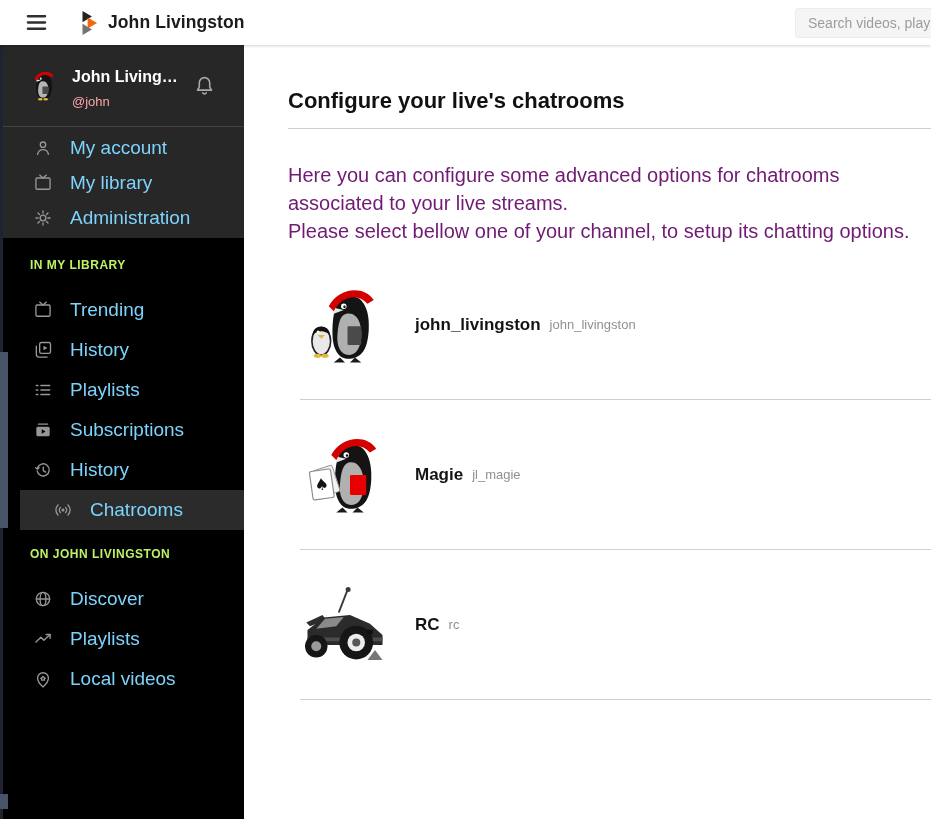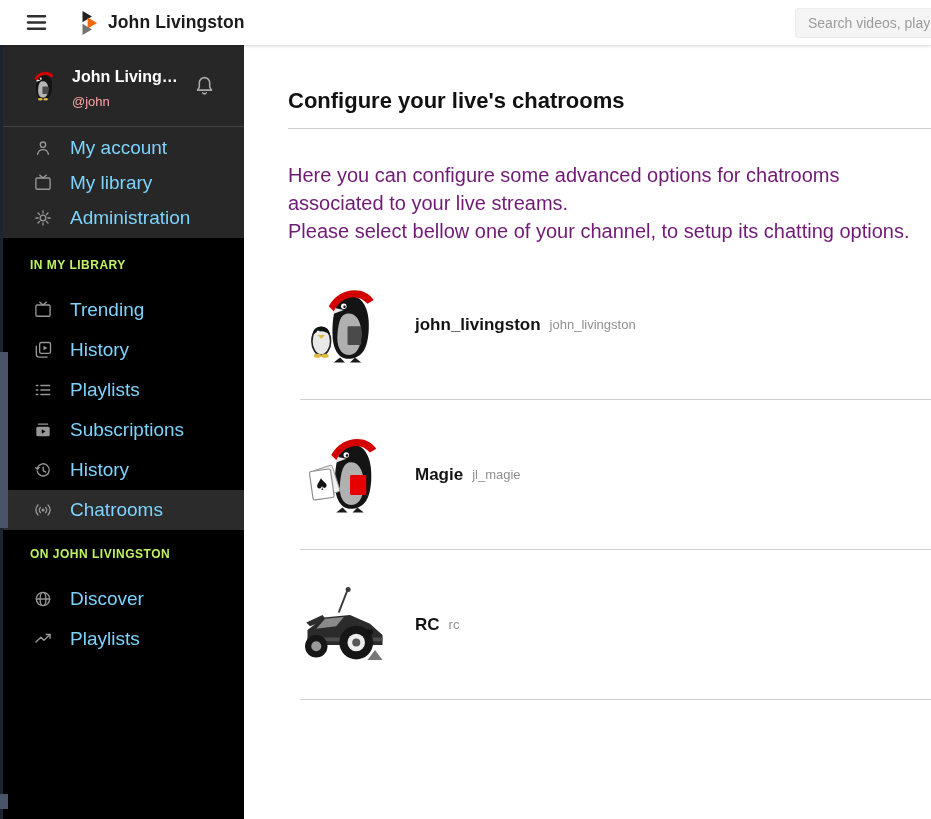--- a/index.html
+++ b/index.html
@@ -72,21 +72,21 @@
   .menu-item .mi-label { font-size: 19px; color: #7dd3fc; }
 
   .menu-section { background: transparent; }
   .section-header {
     margin-top: 20px; margin-bottom: 0;
     padding-left: 30px; font-size: 12px; font-weight: 700;
     letter-spacing: .5px; color: #bef264; text-transform: uppercase;
   }
   .menu-section .menu-item { height: 40px; }
   .menu-section .menu-item:first-of-type { margin-top: 18px; }
-  .menu-item.active { background: #2b2b2b; }
+  .menu-item.active { background: #2b2b2b; margin-left: 20px; }
   .menu-section + .menu-section .section-header { margin-top: 17px; }
 
   
   .main {
     position: absolute; top: 45px; left: 244px; right: 0; bottom: 0;
     background: #fff; padding: 43px 0 0 44px; overflow: hidden;
   }
   .page-title { font-size: 22px; font-weight: 600; color: #111; line-height: 1.2; }
   .title-rule { border: none; border-top: 1px solid #cfcfcf; margin-top: 14px; }
   .intro { font-size: 20px; color: #701a75; line-height: 1.4; }
@@ -272,20 +272,29 @@
       <span class="mi-icon">
         <svg viewBox="0 0 24 24" fill="none" stroke="#979797" stroke-width="1.7" stroke-linecap="round" stroke-linejoin="round">
           <polyline points="3.5 15.5 9.5 10 13 13.5 20.5 6.5"></polyline>
           <polyline points="15.8 6.5 20.5 6.5 20.5 11.2"></polyline>
         </svg>
       </span>
       <span class="mi-label">Playlists</span>
     </a>
 
 
+    <a class="menu-item" href="#">
+      <span class="mi-icon">
+        <svg viewBox="0 0 24 24" fill="none" stroke="#979797" stroke-width="1.6" stroke-linecap="round" stroke-linejoin="round">
+          <path d="M12 21.5S5.5 15.7 5.5 11a6.5 6.5 0 0 1 13 0c0 4.7-6.5 10.5-6.5 10.5z"></path>
+          <path d="M9.3 11.3 12 9l2.7 2.3M10.4 10.8v2.6h3.2v-2.6"></path>
+        </svg>
+      </span>
+      <span class="mi-label">Local videos</span>
+    </a>
   </div>
 
   <div class="strip-edge"></div>
   <div class="strip-thumb"></div>
   <div class="strip-nub"></div>
 </aside>
 
 <main class="main">
   <h1 class="page-title">Configure your live's chatrooms</h1>
   <hr class="title-rule">

